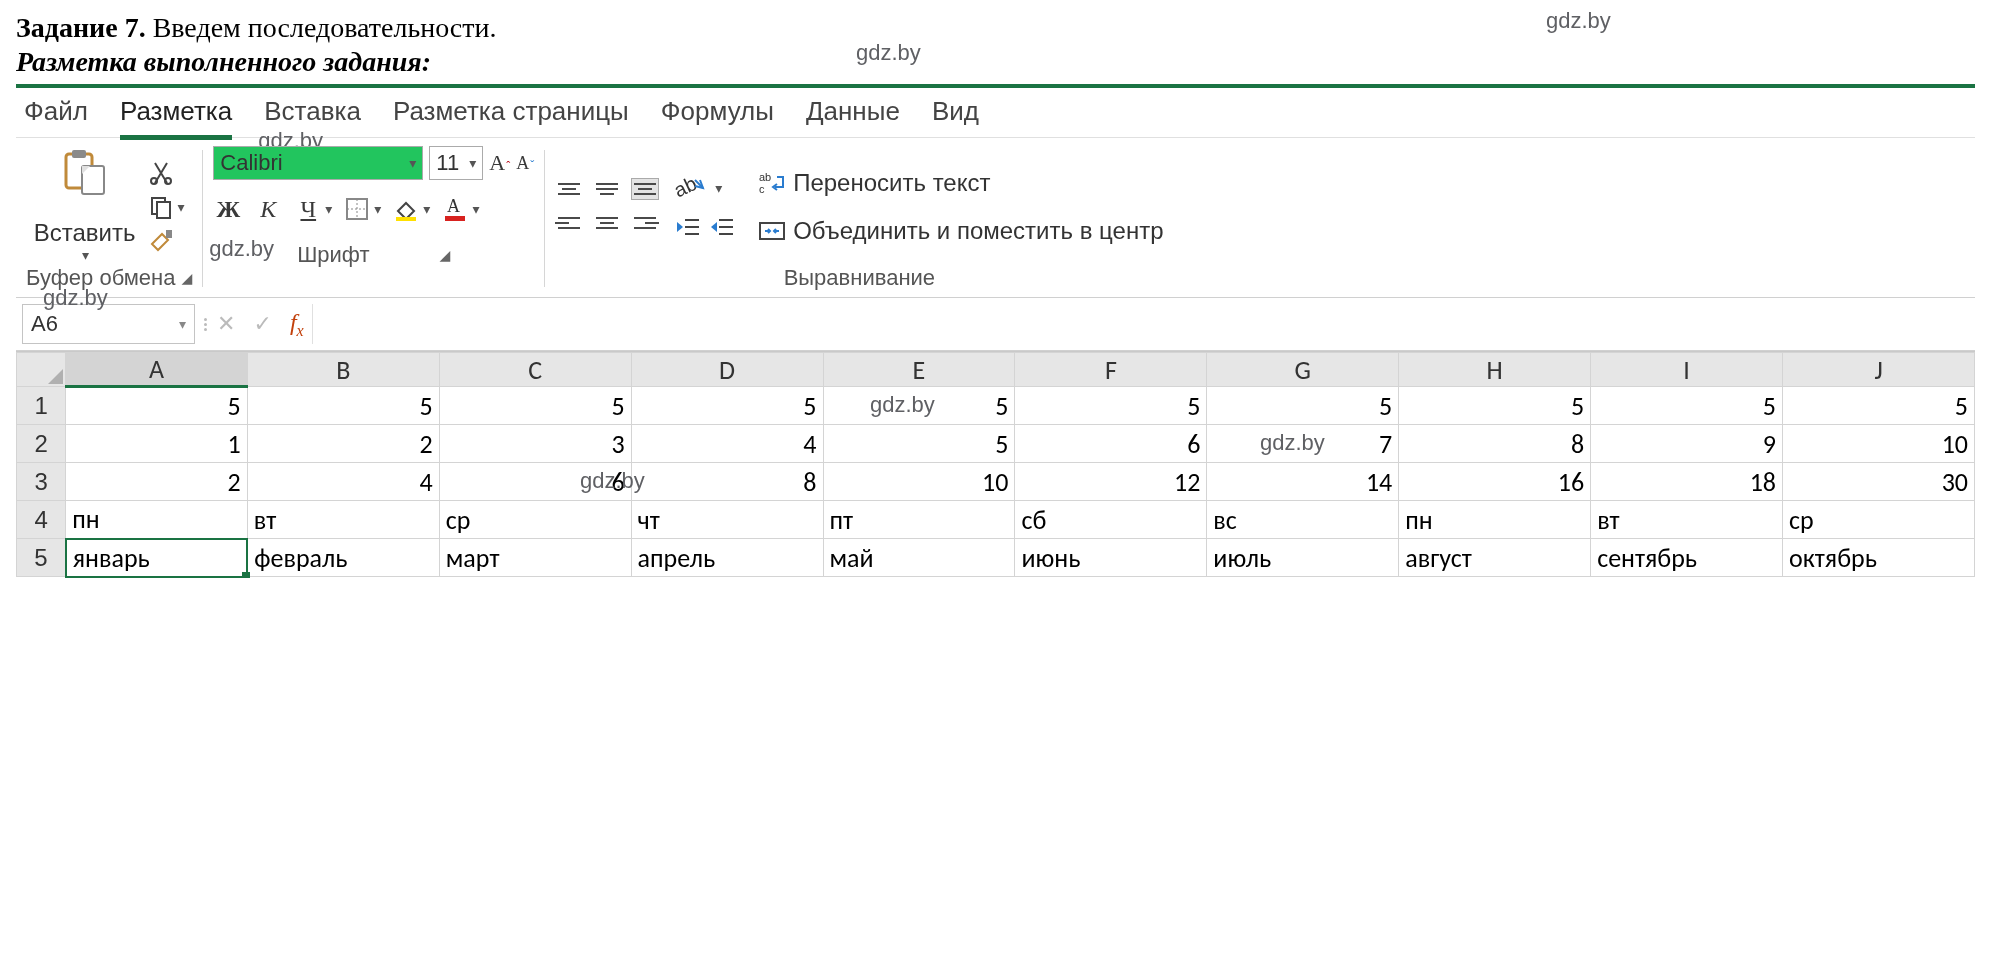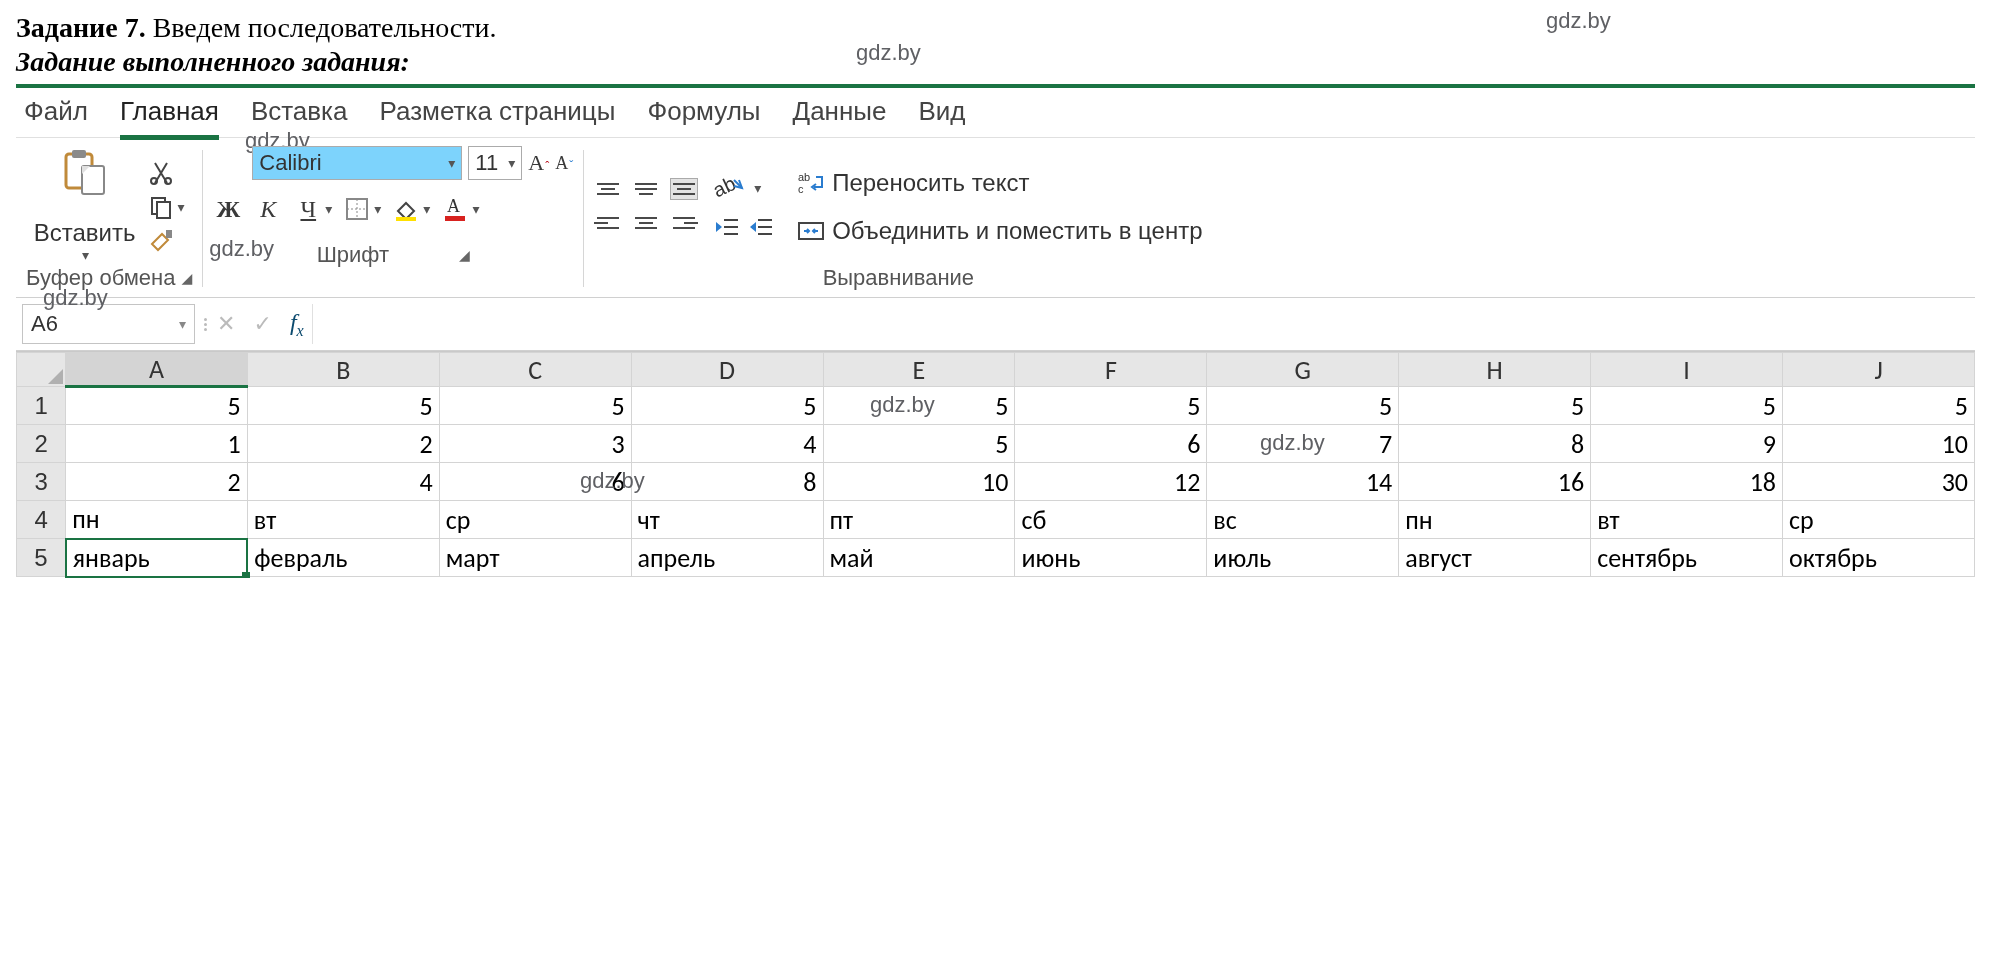--- a/index.html
+++ b/index.html
@@ -24,21 +24,21 @@
     .group-content { display: flex; align-items: center; flex: 1; gap: 6px; }
     .group-label { font-size: 22px; color: #555; margin-top: 2px; display:flex; align-items:center; gap:6px; }
     .divider { width: 1px; background: #d6d6d6; margin: 4px 0; }
     .paste-block { display: flex; flex-direction: column; align-items: center; padding-right: 6px; }
     .paste-icon-wrap { position: relative; width: 54px; height: 54px; display:flex; justify-content:center; align-items:center; }
     .paste-label { font-size: 24px; color: #333; margin-top: 19px; }
     .chev { font-size: 14px; color: #555; margin-left: 2px; }
     .cut-col { display:flex; flex-direction:column; gap:6px; padding-top:4px; }
     .small-icon { width:28px; height:28px; display:flex; justify-content:center; align-items:center; }
     .font-row { display:flex; align-items:center; gap:6px; }
-    .font-select { border:1px solid #ababab; height:34px; padding:0 6px; display:flex; align-items:center; font-size:22px; color:#333; background:#7dd3fc; min-width:210px; justify-content:space-between;margin-left:39px; }
+    .font-select { border:1px solid #ababab; height:34px; padding:0 6px; display:flex; align-items:center; font-size:22px; color:#333; background:#22c55e; min-width:210px; justify-content:space-between; }
     .size-select { border:1px solid #ababab; height:34px; min-width:54px; padding:0 6px; display:flex; align-items:center; font-size:22px; color:#333; background:#fff; justify-content:space-between; }
     .a-inc { font-size:22px; display:flex; align-items:baseline; gap:1px; }
     .a-inc .sup { font-size:12px; }
     .b-row { display:flex; align-items:center; gap:10px; margin-top:14px; }
     .style-btn { width:30px; height:30px; display:flex; justify-content:center; align-items:center; font-size:24px; font-family:"Times New Roman",serif; }
     .bold { font-weight:700; }
     .italic { font-style:italic; font-weight:400; }
     .uline { text-decoration:underline; }
     .drop { display:flex; align-items:center; }
     .align-grid { display:flex; flex-direction:column; gap:12px; }
@@ -51,21 +51,21 @@
     .orient, .indent-row { display:flex; align-items:center; gap:8px; }
     .indent-box { display:flex; align-items:center; gap:2px; }
     .text-cmd { display:flex; align-items:center; gap:8px; font-size:24px; color:#333; margin-top:2px; }
     .launcher { font-size:14px; color:#666; }
 
     .formula-bar { display:flex; align-items:center; border-bottom:1px solid #d0d0d0; }
     .namebox { width:173px; height:40px; border:1px solid #c4c4c4; display:flex; align-items:center; padding:0 8px; font-size:22px; color:#333; background:#fff; margin:6px; justify-content:space-between; position:relative; }
     .fx-sep { width:6px; display:flex; flex-direction:column; align-items:center; padding:6px 4px; gap:2px; }
     .fx-dot { width:3px; height:3px; background:#bbb; border-radius:50%; }
     .fx-btns { display:flex; align-items:center; gap:18px; padding:0 8px; color:#aaa; font-size:22px; }
-    .fx-it { font-style:italic; font-family:"Times New Roman",serif; font-size:24px; color:#0c4a6e; }
+    .fx-it { font-style:italic; font-family:"Times New Roman",serif; font-size:24px; color:#c2410c; }
     .fx-input { flex:1; height:40px; border-left:1px solid #e0e0e0; }
 
     .grid { border-top:1px solid #c9c9c9; position:relative; }
     table { border-collapse:collapse; width:100%; table-layout:fixed; }
     th, td { border:1px solid #d4d4d4; font-family: Calibri, Arial, sans-serif; font-size: 26px; color:#000; height:38px; padding:0 6px; background:#fff; }
     th { background:#e6e6e6; font-weight:400; color:#333; text-align:center; height:34px; }
     td.rowhead { background:#e6e6e6; font-size:24px; color:#333; text-align:center; font-family:"Segoe UI",Arial,sans-serif; }
     .col-A-head { border-bottom:3px solid #1a7343; background:#d4d4d4 !important; }
     .num { text-align:right; }
     .txt { text-align:left; }
@@ -80,28 +80,28 @@
   </style>
 </head>
 <body>
 
 <div class="document">
   <div class="task-line">
     <span class="task-label">Задание 7.</span><span class="task-text"> Введем последовательности.</span>
     <span class="watermark" style="left:840px; top:28px;">gdz.by</span>
     <span class="watermark" style="left:1530px; top:-4px;">gdz.by</span>
   </div>
-  <div class="sub-line">Задание выполненного задания:</div>
+  <div class="sub-line">Разметка выполненного задания:</div>
   <hr class="hr-green">
 
   <div class="excel-wrapper">
 
     <div class="tabs">
       <div class="tab">Файл</div>
-      <div class="tab active tab-underline">Главная</div>
+      <div class="tab active tab-underline">Разметка</div>
       <div class="tab" style="position:relative;">
         <span>Вставка</span>
         <span class="watermark" style="left:-6px; top:36px;">gdz.by</span>
       </div>
       <div class="tab">Разметка страницы</div>
       <div class="tab">Формулы</div>
       <div class="tab">Данные</div>
       <div class="tab">Вид</div>
     </div>
 

